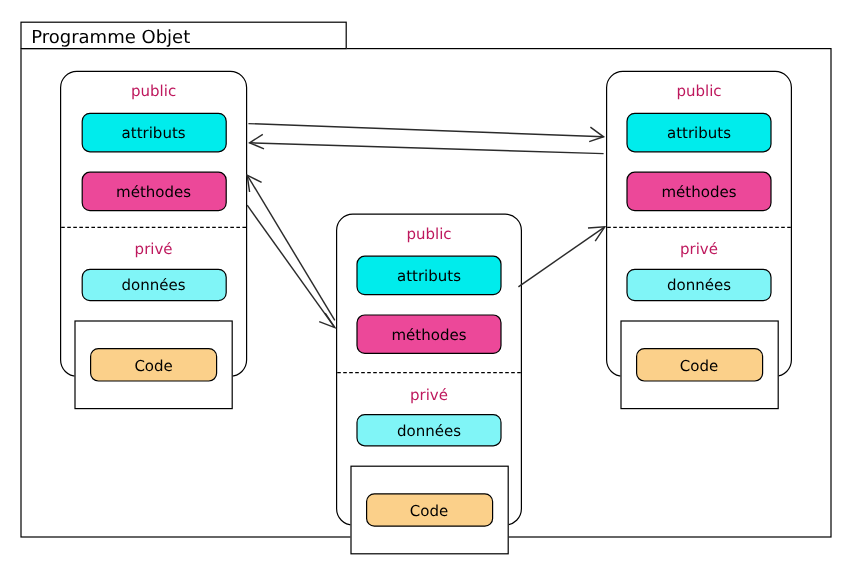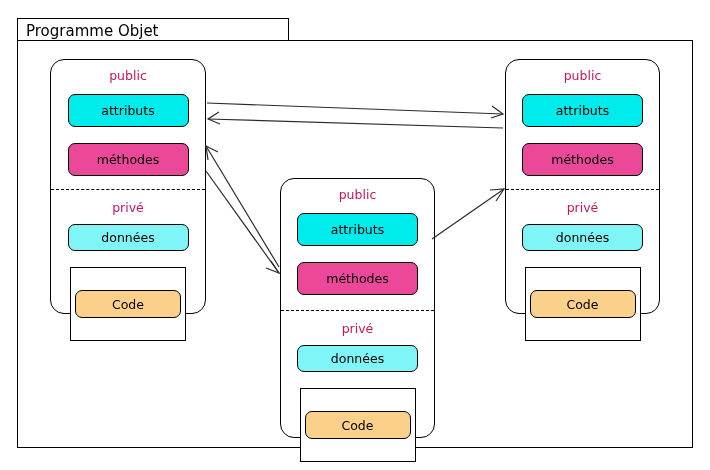--- a/index.html
+++ b/index.html
@@ -104,21 +104,21 @@
   .divider {
     position: absolute;
     left: 0;
     width: 100%;
     border-top: 1.4px dashed #000000;
   }
 
   
   .code-frame {
     margin: 0 auto;
-    width: 116px;
+    width: 132px;
     border: 1.3px solid #000000;
     background: #ffffff;
     box-sizing: border-box;
     padding: 6px 0;
   }
 
   
   #arrows {
     position: absolute;
     left: 0;

